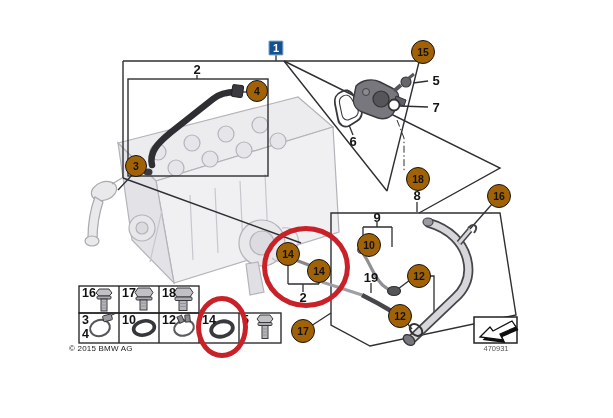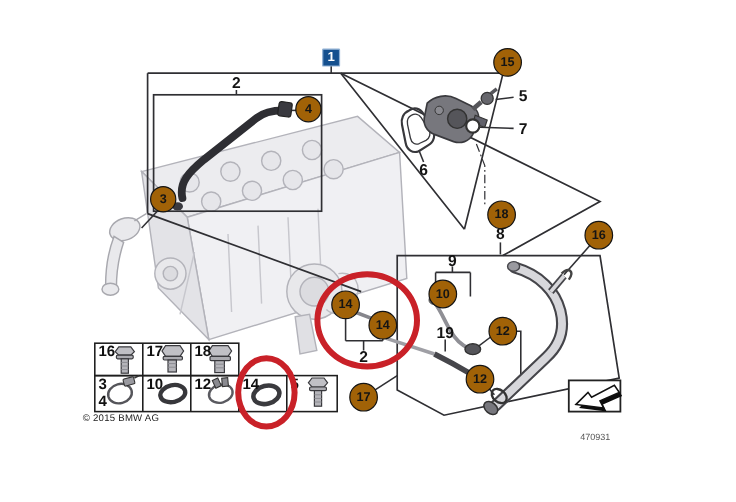--- a/index.html
+++ b/index.html
@@ -34,21 +34,21 @@
   .red-ellipse{
     position:absolute;border:5px solid #c92128;border-radius:50%;
     transform:translate(-50%,-50%);background:transparent;
   }
 
   .copyright{
     position:absolute;left:69px;top:344px;font-size:8px;font-weight:normal;color:#222;z-index:10;
     letter-spacing:0.2px;
   }
   .drawing-number{
-    position:absolute;left:472px;top:360px;width:48px;text-align:center;
+    position:absolute;left:472px;top:344px;width:48px;text-align:center;
     font-size:7.5px;color:#555;z-index:10;
   }
 </style>
 </head>
 <body>
 
 <div class="stage">
 
   <svg class="art" width="613" height="418" viewBox="0 0 613 418">
 

